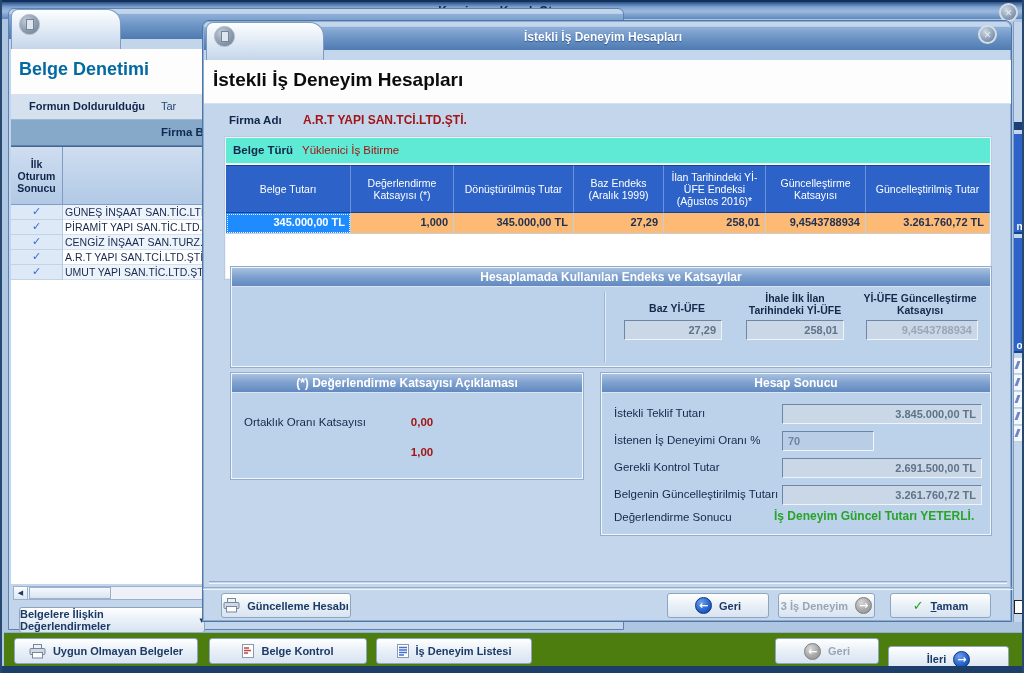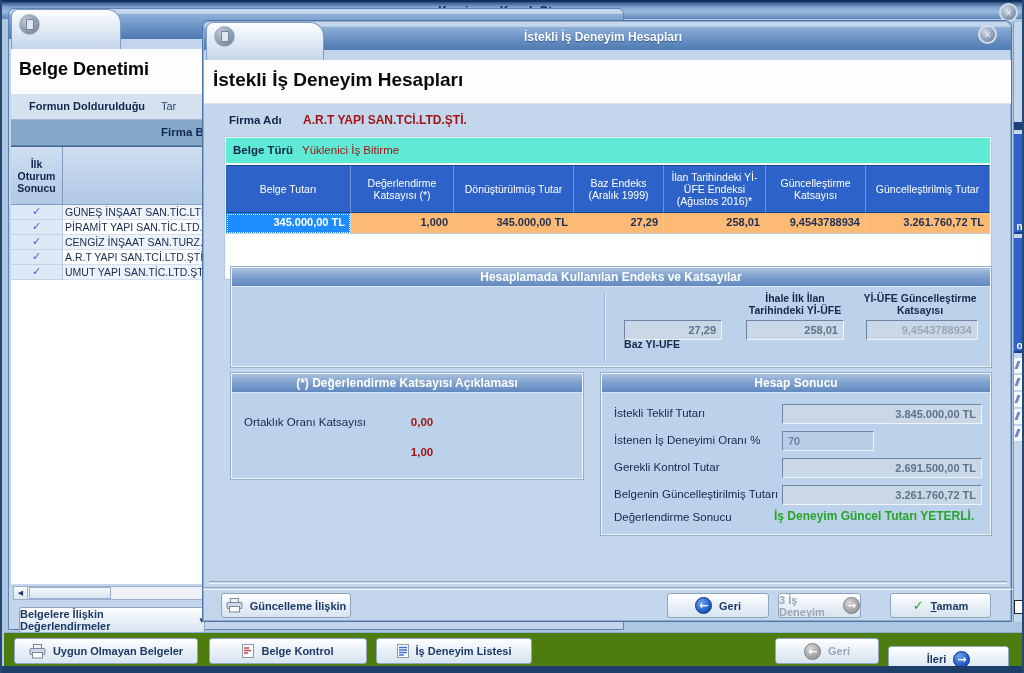--- a/index.html
+++ b/index.html
@@ -29,21 +29,21 @@
   .wicon i { display:block; width:8px; height:11px; background:#dfe6ee; border:1px solid #74849a; }
   .bluebar { background:linear-gradient(#8fb0d8,#6d95c6 45%,#4f7bb2); border-top:1px solid #b9cfe6; }
 
   
   #belge-win { left:6px; top:8px; width:616px; height:622px; background:#c2d5eb;
     border:1px solid #5d82b0; border-radius:6px 6px 0 0; }
   #belge-bluebar { left:0; top:4px; width:614px; height:26px; }
   #belge-tab { left:2px; top:0px; width:110px; height:40px; }
   #belge-wicon { left:10px; top:5px; }
   #belge-headstrip { left:2px; top:40px; width:611px; height:46px; background:#fdfdfe; border-bottom:1px solid #d7e2ef; }
-  #belge-title { left:10px; top:50px; font-size:18px; font-weight:bold; color:#000000; }
+  #belge-title { left:10px; top:50px; font-size:18px; font-weight:bold; color:#0369a1; }
   #form-bar { left:2px; top:86px; width:611px; height:25px; background:#d6e1f0; border-bottom:1px solid #9fb6d2; }
   #form-bar-label { left:18px; top:5px; font-size:11px; font-weight:bold; color:#10264a; }
   #form-bar-frag { left:150px; top:5px; font-size:11px; color:#25486f; }
   #firmab-bar { left:2px; top:111px; width:611px; height:26px; background:#87a9c9; border-bottom:1px solid #5d82b0; }
   #firmab-frag { left:150px; top:6px; font-size:11.5px; font-weight:bold; color:#0e2a52; }
   #left-table { left:2px; top:137px; width:611px; height:438px; background:#ffffff; border-top:1px solid #46648c; }
   .lth { position:absolute; top:0; height:58px; background:linear-gradient(#cfdef0,#b1c9e5);
     border-right:1px solid #7e9cc4; border-bottom:1px solid #7e9cc4; color:#10264a;
     font-size:10.5px; font-weight:bold; display:flex; align-items:center; justify-content:center; text-align:center; padding:1px; }
   #lth-check { left:0; width:52px; }
@@ -114,21 +114,21 @@
 
   #sec-hesap { left:398px; top:352px; width:390px; height:162px; }
   .hlabel { position:absolute; left:12px; font-size:11.5px; color:#14294a; }
   #hesap-result-value { position:absolute; left:148px; top:135px; font-size:12px; font-weight:bold; color:#28a428;margin-left:24px; }
 
   #dlg-sep { left:6px; top:560px; width:798px; height:3px; border-top:1px solid #93aac6; border-bottom:1px solid #eef4fb; }
   #dlg-sep2 { left:0px; top:566px; width:810px; height:3px; border-top:1px solid #93aac6; border-bottom:1px solid #eef4fb; }
 
   #btn-guncelleme { left:18px; top:572px; width:130px; height:25px; }
   #btn-dlg-geri { left:464px; top:572px; width:102px; height:25px; }
-  #btn-deneyim { left:575px; top:572px; width:83px; height:25px; }
+  #btn-deneyim { left:575px; top:572px; width:97px; height:25px; }
   #btn-tamam { left:687px; top:572px; width:101px; height:25px; }
   .tamam-label { display:inline-block; }
   .tamam-label::first-letter { text-decoration:underline; }
   .checkglyph { color:#1fa01f; font:bold 13px "DejaVu Sans",sans-serif; }
 
   .circ { width:17px; height:17px; border-radius:50%; flex:0 0 auto;
     background:radial-gradient(circle at 35% 30%, #6fa0e8, #2a66cf 55%, #0b3fa8);
     color:#fff; display:flex; align-items:center; justify-content:center;
     font:bold 11px "DejaVu Sans",sans-serif; border:1px solid #0a337f; }
   .circ.gray { background:radial-gradient(circle at 35% 30%, #d8d8d8, #a8a8a8 55%, #8a8a8a); border-color:#7d7d7d; }
@@ -254,21 +254,21 @@
         <div class="td" style="left:348px; width:90px;">27,29</div>
         <div class="td" style="left:438px; width:102px;">258,01</div>
         <div class="td" style="left:540px; width:100px;">9,4543788934</div>
         <div class="td" style="left:640px; width:124px;">3.261.760,72 TL</div>
       </div>
     </div>
 
     <div class="section" id="sec-endeks">
       <div class="sec-title">Hesaplamada Kullanılan Endeks ve Katsayılar</div>
       <div id="endeks-divider"></div>
-      <span class="flabel" style="left:368px; top:34px; width:104px;margin-top:36px;">Baz Yİ-ÜFE</span>
+      <span class="flabel" style="left:393px; top:34px; width:104px;">Baz Yİ-ÜFE</span>
       <div class="field" style="left:392px; top:52px; width:98px; height:20px;">27,29</div>
       <span class="flabel" style="left:508px; top:24px; width:110px;">İhale İlk İlan Tarihindeki Yİ-ÜFE</span>
       <div class="field" style="left:514px; top:52px; width:98px; height:20px;">258,01</div>
       <span class="flabel" style="left:628px; top:24px; width:120px;">Yİ-ÜFE Güncelleştirme Katsayısı</span>
       <div class="field dim" style="left:634px; top:52px; width:112px; height:20px;">9,4543788934</div>
     </div>
 
     <div class="section" id="sec-katsayi">
       <div class="sec-title">(*) Değerlendirme Katsayısı Açıklaması</div>
       <span id="katsayi-label">Ortaklık Oranı Katsayısı</span>
@@ -292,21 +292,21 @@
 
     <div class="abs" id="dlg-sep"></div>
     <div class="abs" id="dlg-sep2"></div>
 
     <div class="btn" id="btn-guncelleme">
       <svg width="17" height="15" viewBox="0 0 17 15">
           <rect x="4.5" y="0.5" width="8" height="4" fill="#eef2f6" stroke="#77879d"></rect>
           <rect x="1" y="4.5" width="15" height="6" rx="1" fill="#cfd9e4" stroke="#77879d"></rect>
           <rect x="3.5" y="8.5" width="10" height="5.5" fill="#ffffff" stroke="#77879d"></rect>
         </svg>
-      <span>Güncelleme İlişkin</span>
+      <span>Güncelleme Hesabı</span>
     </div>
     <div class="btn" id="btn-dlg-geri">
       <span class="circ">
           <span>←</span>
         </span>
       <span>Geri</span>
     </div>
     <div class="btn disabled" id="btn-deneyim">
       <span>3 İş Deneyim</span>
       <span class="circ gray">

